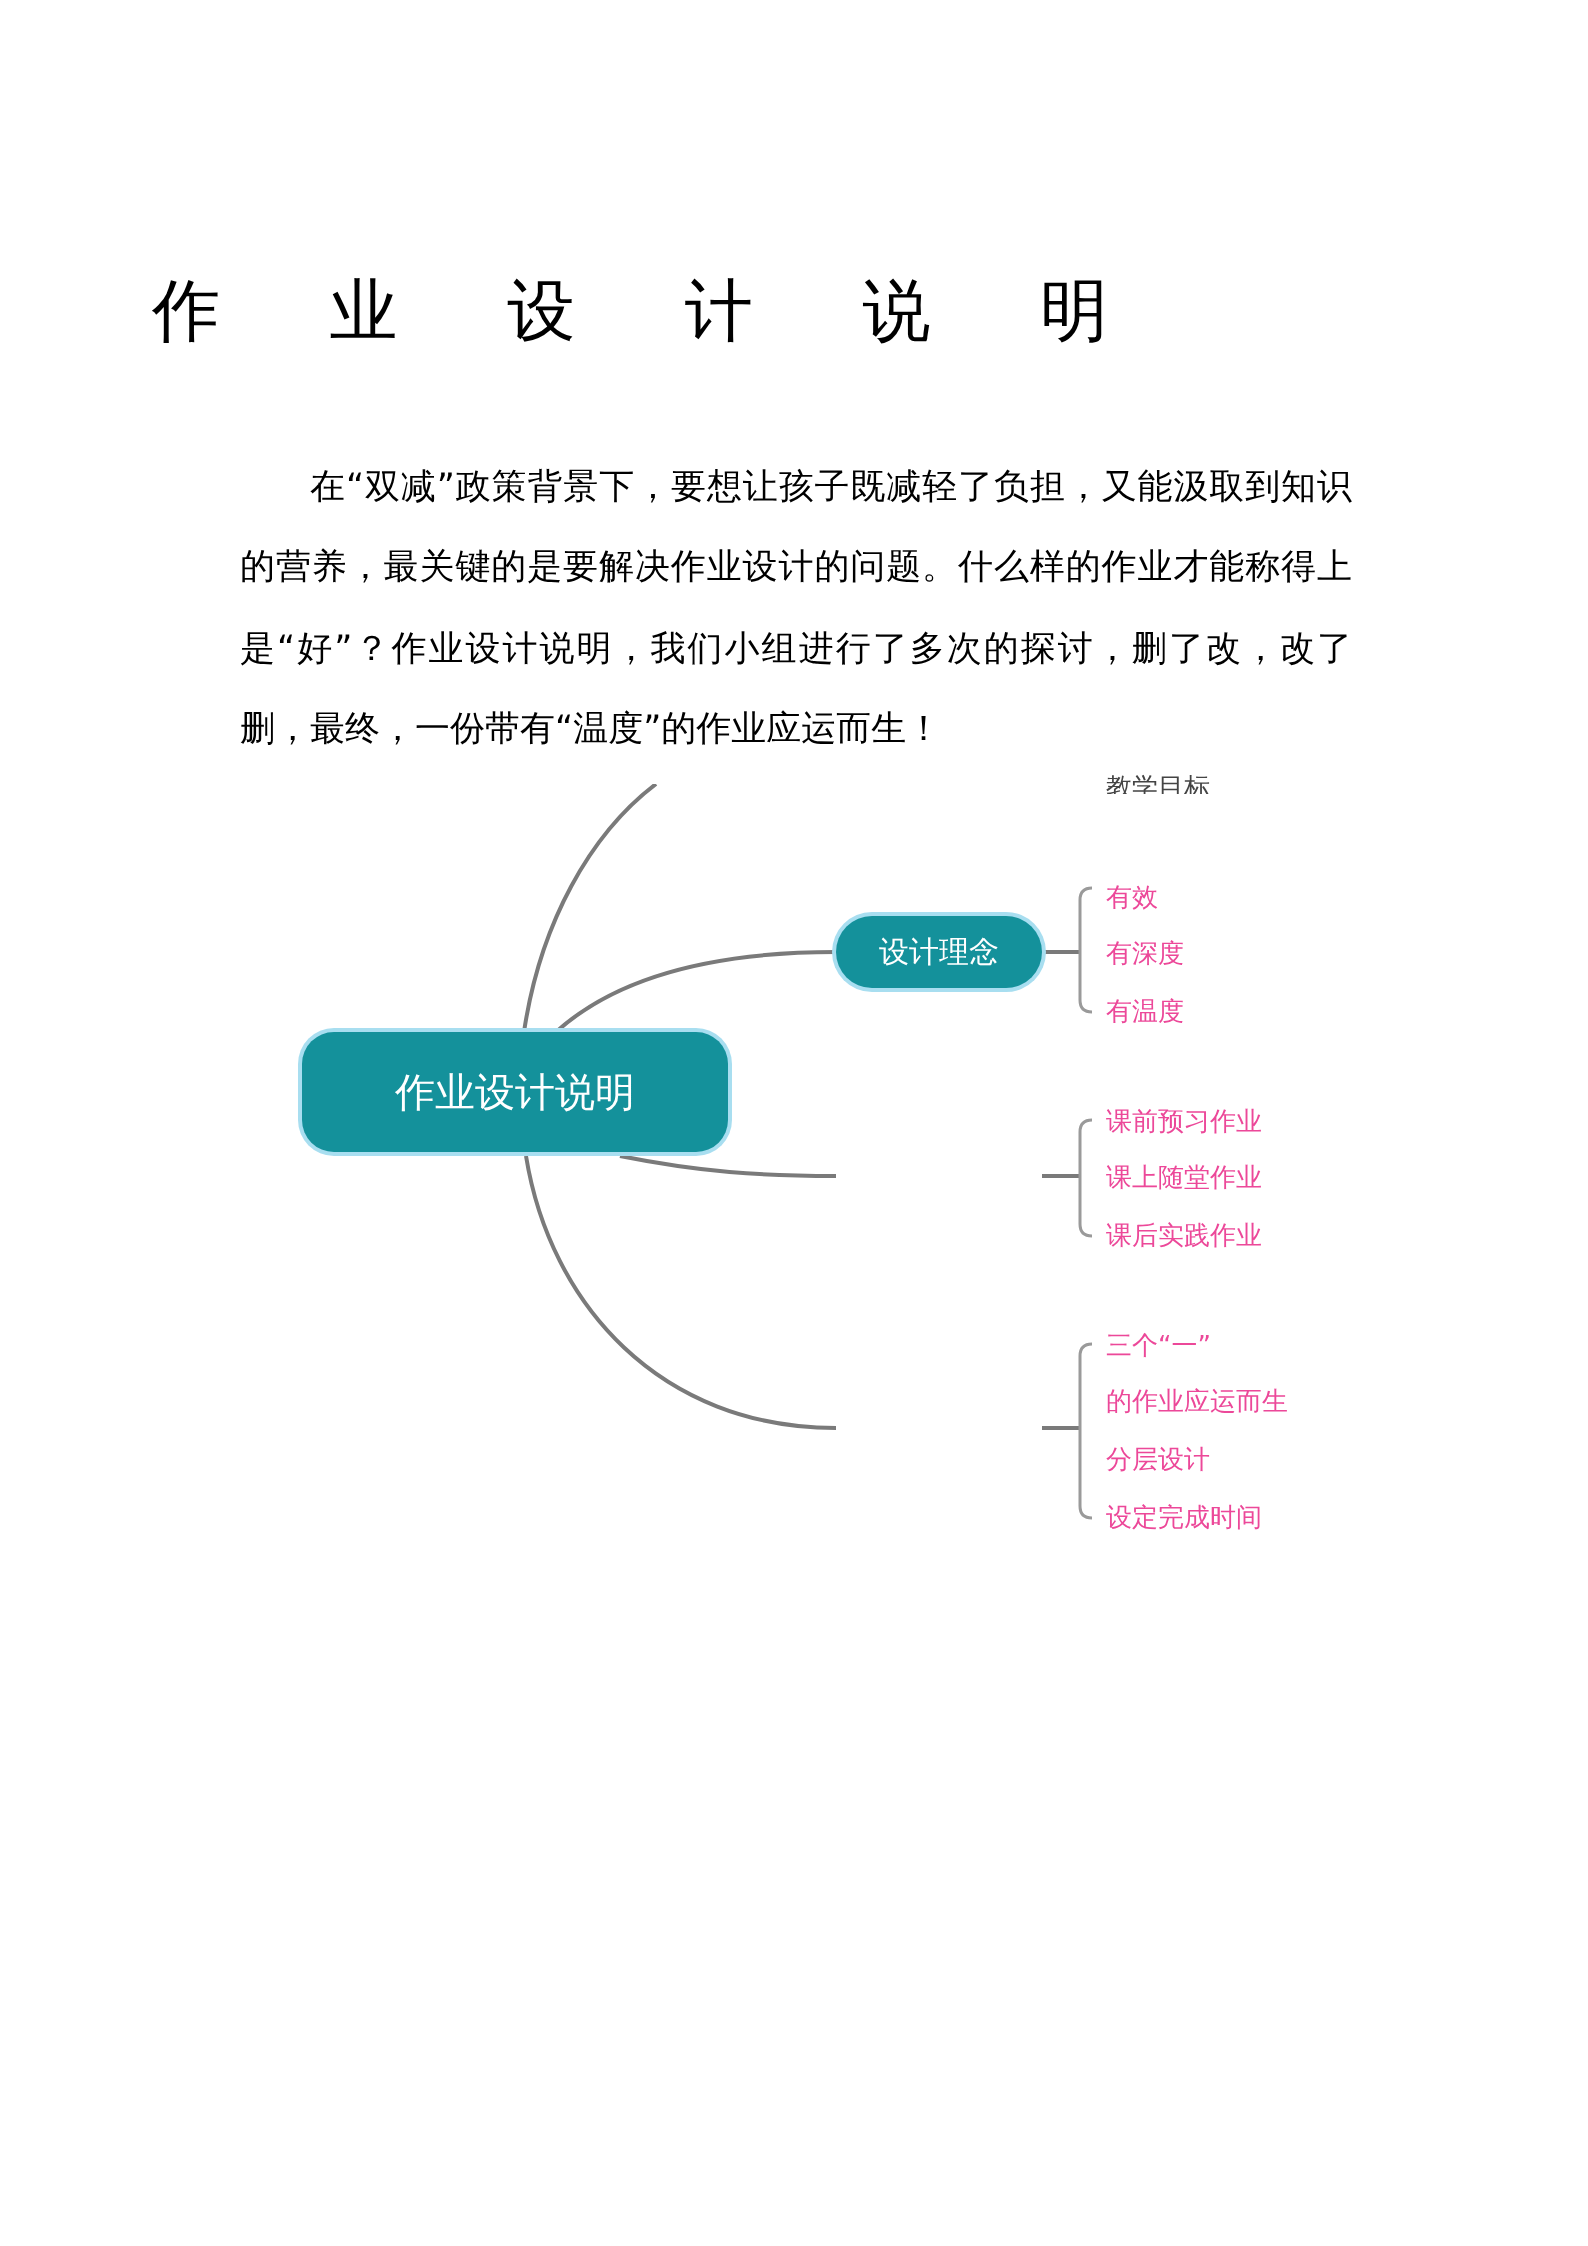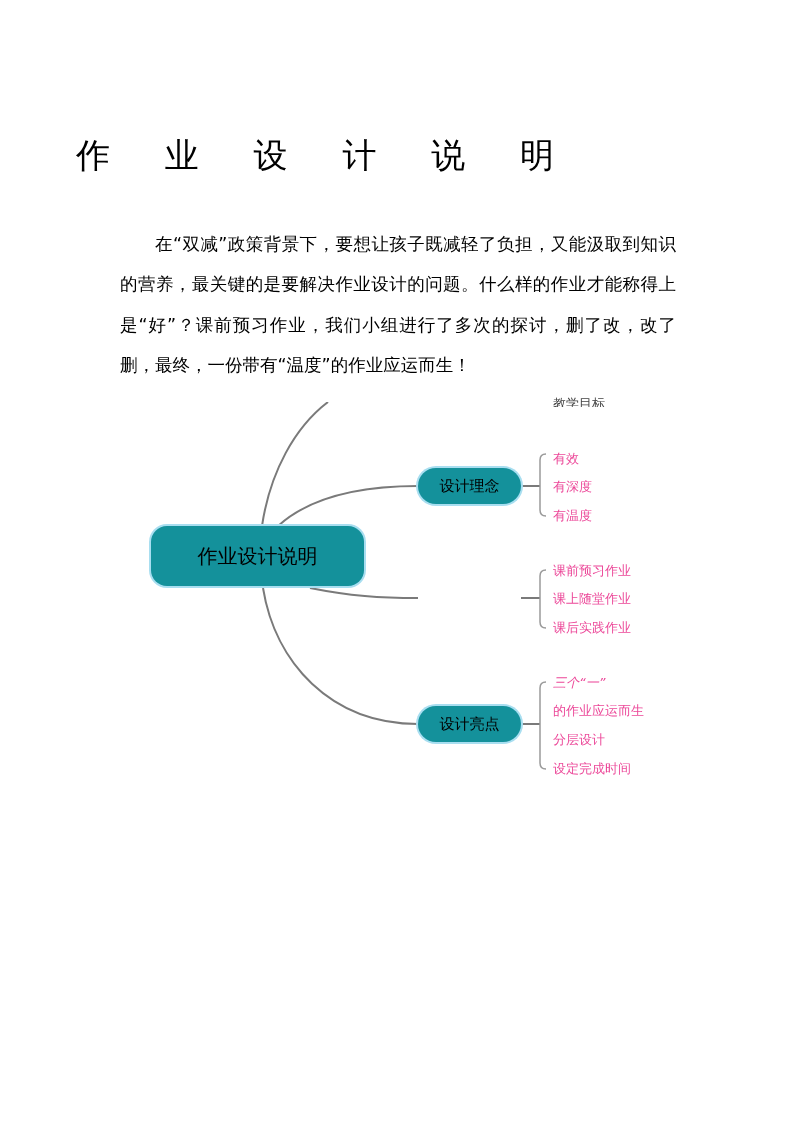--- a/index.html
+++ b/index.html
@@ -2,34 +2,34 @@
 <html><head>
   <meta charset="utf-8">
   <style>
     html, body { margin: 0; padding: 0; background: #ffffff; }
     body { width: 794px; height: 1123px; position: relative; overflow: hidden;
            font-family: "DejaVu Sans", "Liberation Sans", sans-serif; color: #000; }
     .page-title { position: absolute; left: 0; top: 110px; width: 630px; text-align: center;
                   font-size: 34px; letter-spacing: 22px; font-weight: normal; padding-left: 22px; box-sizing: border-box; }
     .intro { position: absolute; left: 120px; top: 206px; width: 556px; font-size: 17.5px;
              line-height: 40.5px; text-align: justify; text-indent: 2em; }
-    .mindmap { position: absolute; left: 0; top: 402px; width: 794px; height: 400px; }
+    .mindmap { position: absolute; left: 0; top: 392px; width: 794px; height: 400px; }
     .mindmap svg { position: absolute; left: 0; top: 0; }
-    .node { position: absolute; background: #14919b; color: #000000; display: flex; align-items: center;
+    .node { position: absolute; background: #14919b; color: #ffffff; display: flex; align-items: center;
             justify-content: center; box-shadow: 0 0 0 2px #a8def0; }
     .root { left: 151px; top: 124px; width: 213px; height: 60px; border-radius: 16px; font-size: 20px; }
     .branch { width: 103px; height: 36px; border-radius: 18px; font-size: 15px; }
     .leaf { position: absolute; font-size: 13px; color: #ec4899; white-space: nowrap; }
     .clipped { position: absolute; left: 553px; top: -7px; font-size: 13px; color: #444; height: 12px; overflow: hidden; }
   </style>
 </head>
 <body>
 
 <h1 class="page-title">作 业 设 计 说 明</h1>
-<p class="intro">在“双减”政策背景下，要想让孩子既减轻了负担，又能汲取到知识的营养，最关键的是要解决作业设计的问题。什么样的作业才能称得上是“好”？课前预习作业，我们小组进行了多次的探讨，删了改，改了删，最终，一份带有“温度”的作业应运而生！</p>
+<p class="intro">在“双减”政策背景下，要想让孩子既减轻了负担，又能汲取到知识的营养，最关键的是要解决作业设计的问题。什么样的作业才能称得上是“好”？作业设计说明，我们小组进行了多次的探讨，删了改，改了删，最终，一份带有“温度”的作业应运而生！</p>
 
 <div class="mindmap">
   <svg width="794" height="400">
     <g fill="none" stroke="#7a7a7a" stroke-width="2">
       <path d="M262,124 C270,70 295,25 328,0"></path>
       <path d="M278,124 C310,95 360,84 418,84"></path>
       <path d="M310,186 C350,194 380,196 418,196"></path>
       <path d="M263,186 C275,260 330,322 418,322"></path>
       <path d="M521,84 H540"></path>
       <path d="M521,196 H540"></path>
@@ -48,18 +48,17 @@
 
   <div class="node branch" style="left:418px;top:66px;">设计理念</div>
   <div class="leaf" style="left:553px;top:48px;">有效</div>
   <div class="leaf" style="left:553px;top:76px;">有深度</div>
   <div class="leaf" style="left:553px;top:105px;">有温度</div>
 
   <div class="leaf" style="left:553px;top:160px;">课前预习作业</div>
   <div class="leaf" style="left:553px;top:188px;">课上随堂作业</div>
   <div class="leaf" style="left:553px;top:217px;">课后实践作业</div>
 
-  <div class="node branch" style="left:418px;top:304px;">设计亮点</div>
-  <div class="leaf" style="left:553px;top:272px;font-style:italic;">三个“一”</div>
+  <div class="leaf" style="left:553px;top:272px;">三个“一”</div>
   <div class="leaf" style="left:553px;top:300px;">的作业应运而生</div>
   <div class="leaf" style="left:553px;top:329px;text-align:right;">分层设计</div>
   <div class="leaf" style="left:553px;top:358px;">设定完成时间</div>
 </div>
 
 </body></html>

